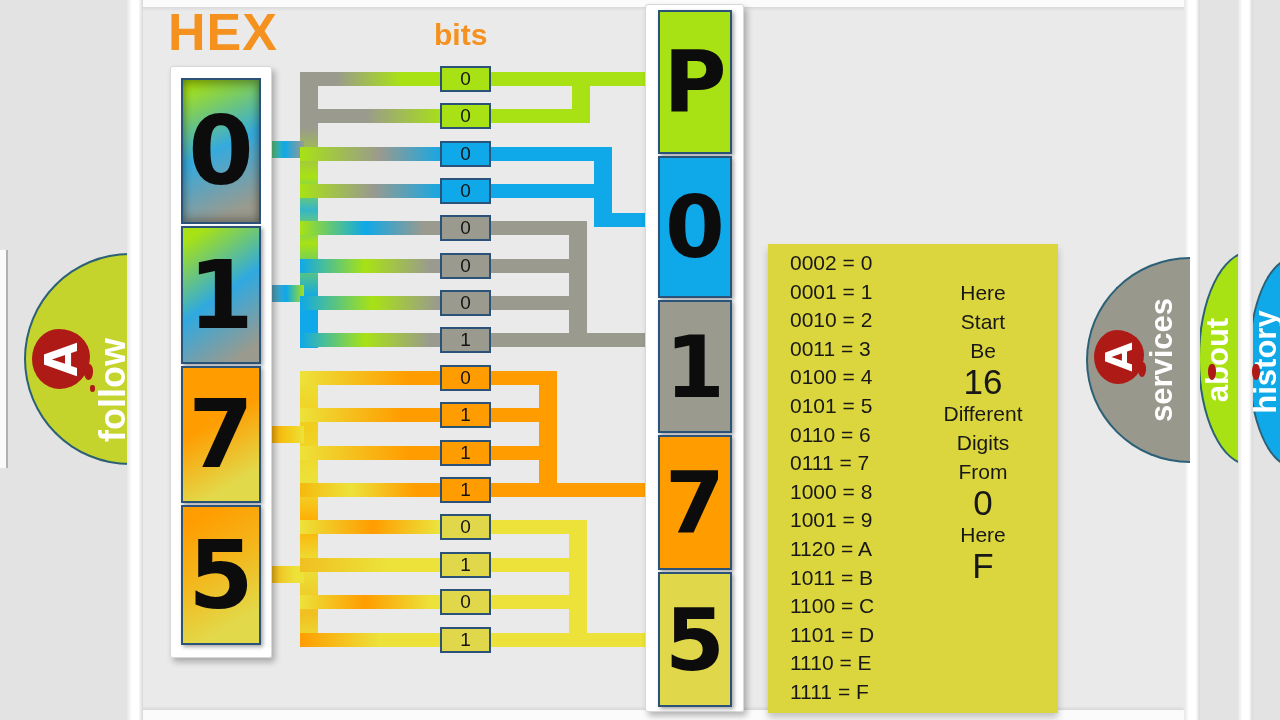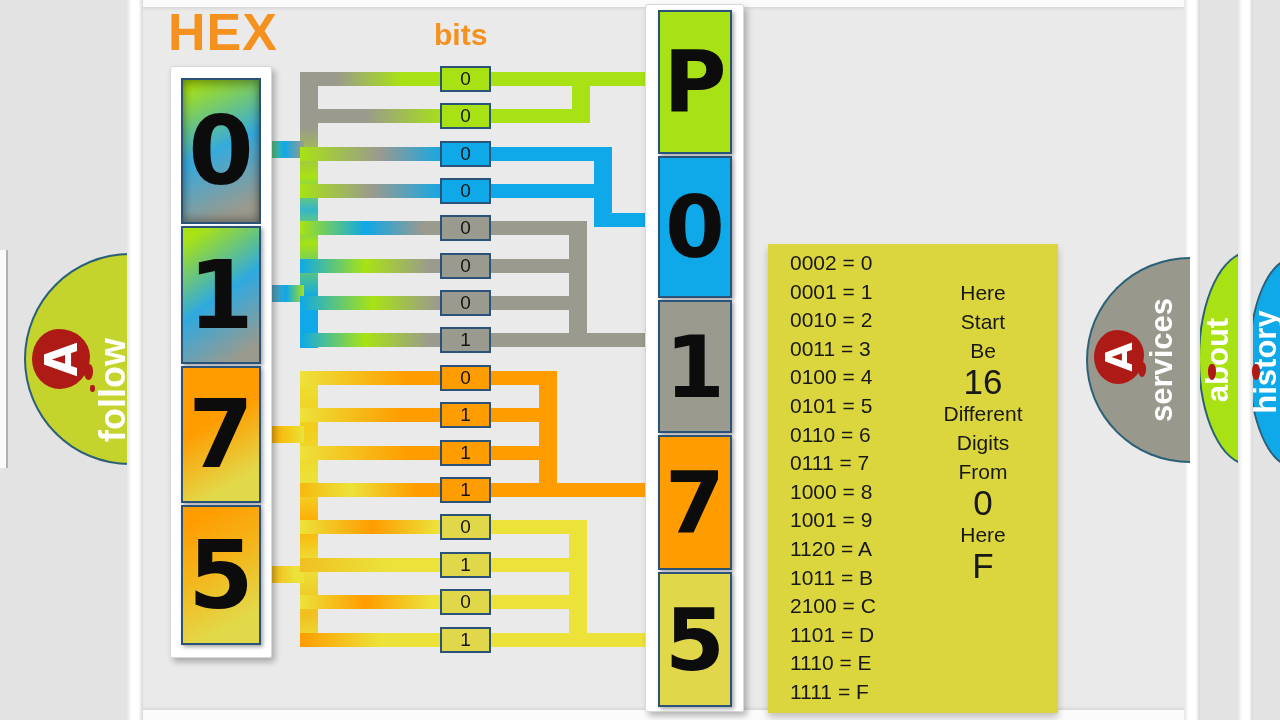--- a/index.html
+++ b/index.html
@@ -171,21 +171,21 @@
       <div>0010 = 2</div>
       <div>0011 = 3</div>
       <div>0100 = 4</div>
       <div>0101 = 5</div>
       <div>0110 = 6</div>
       <div>0111 = 7</div>
       <div>1000 = 8</div>
       <div>1001 = 9</div>
       <div>1120 = A</div>
       <div>1011 = B</div>
-      <div>2100 = C</div>
+      <div>1100 = C</div>
       <div>1101 = D</div>
       <div>1110 = E</div>
       <div>1111 = F</div>
     </div>
     <div class="note">
       <div>Here</div>
       <div>Start</div>
       <div>Be</div>
       <div class="lg">16</div>
       <div>Different</div>

